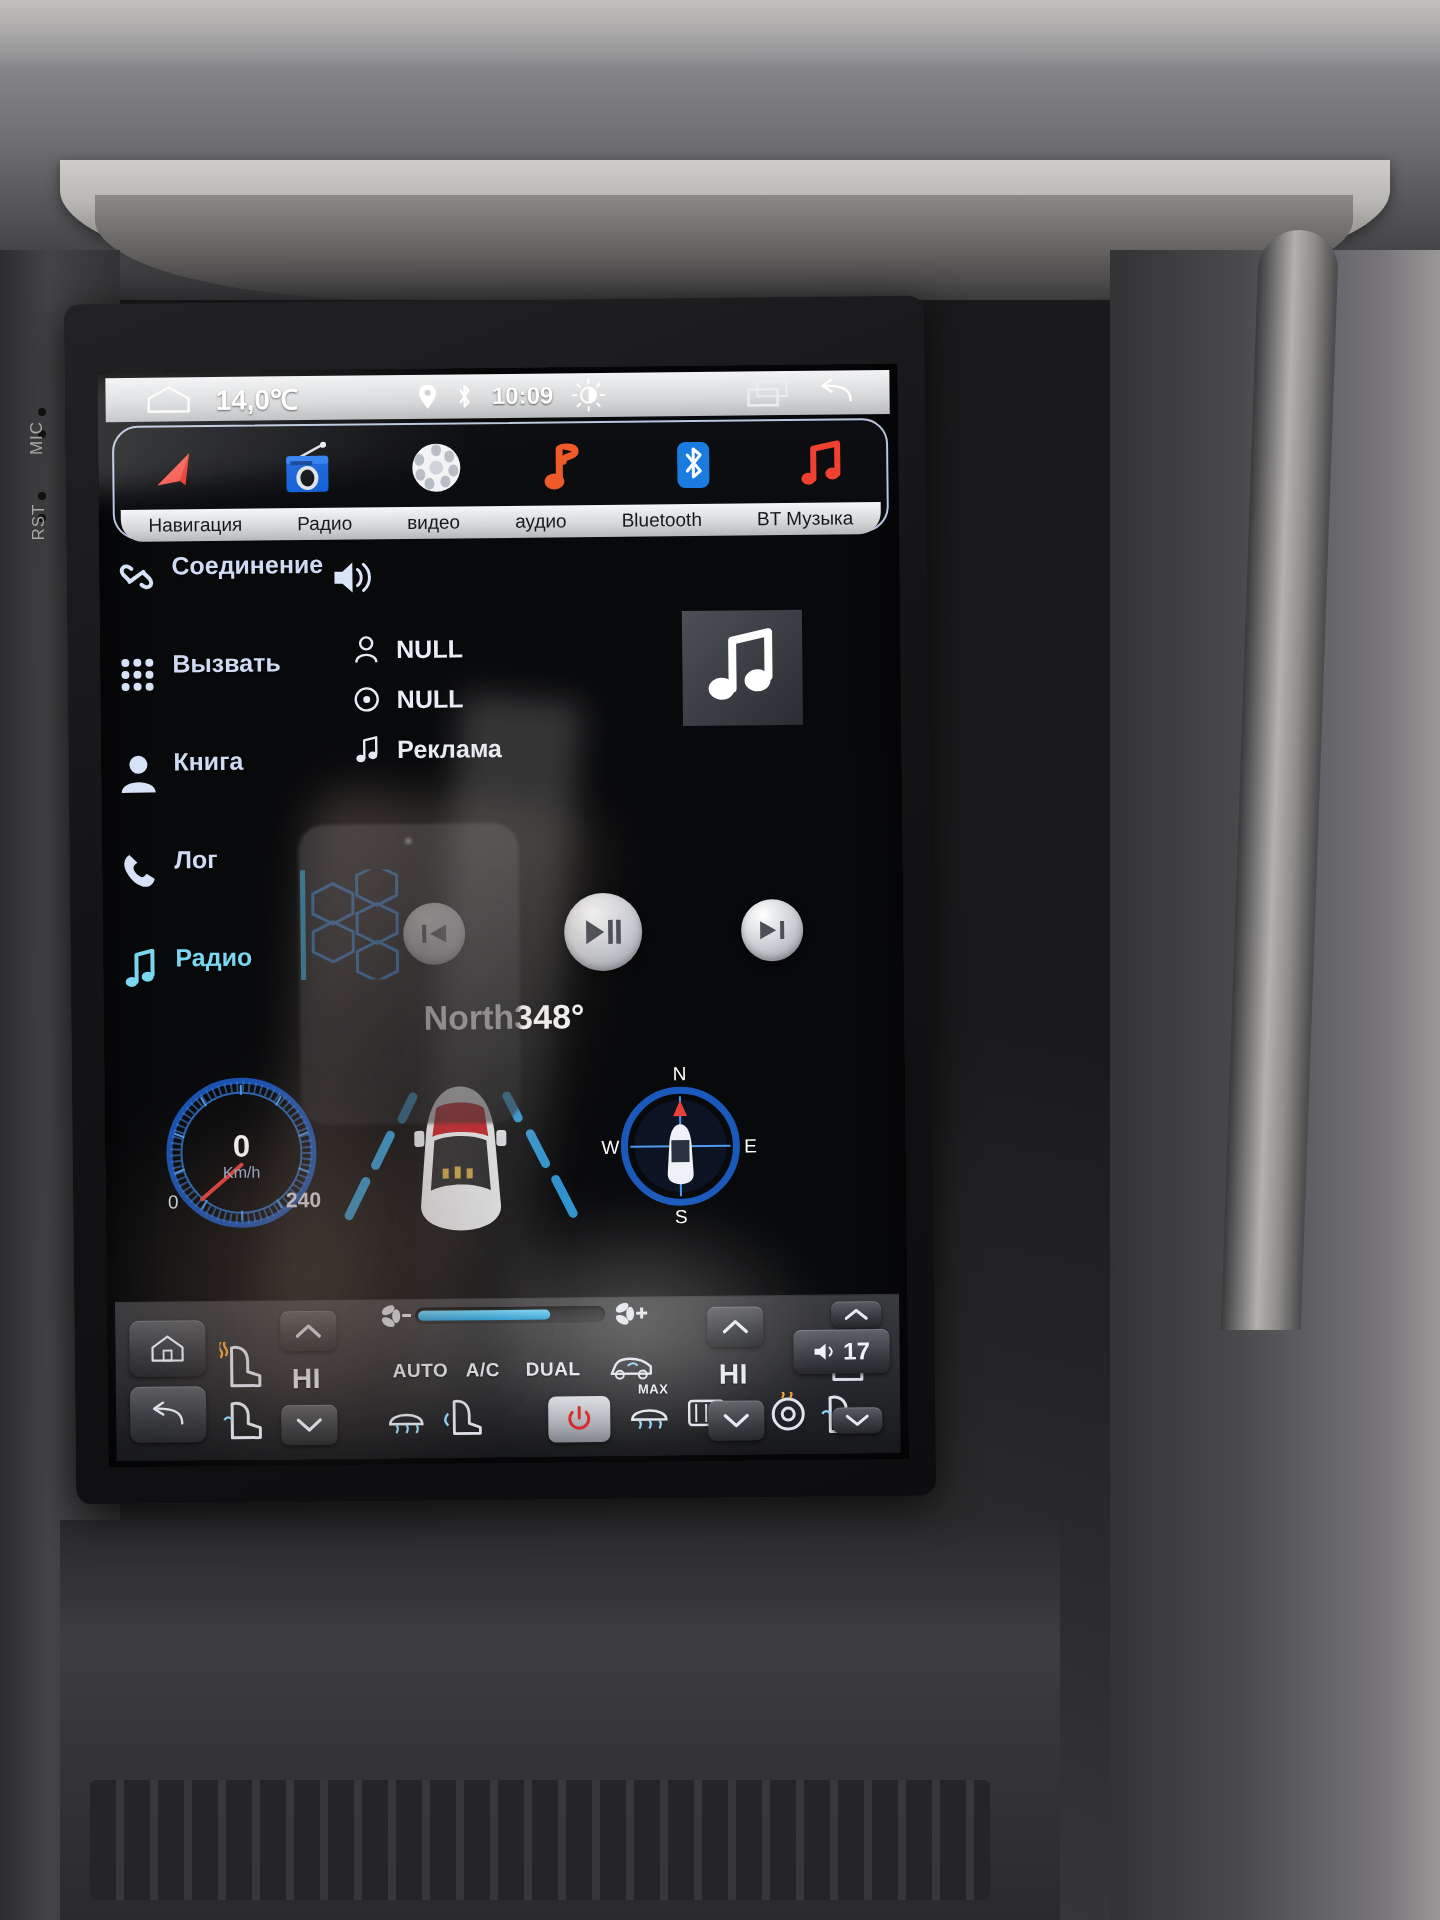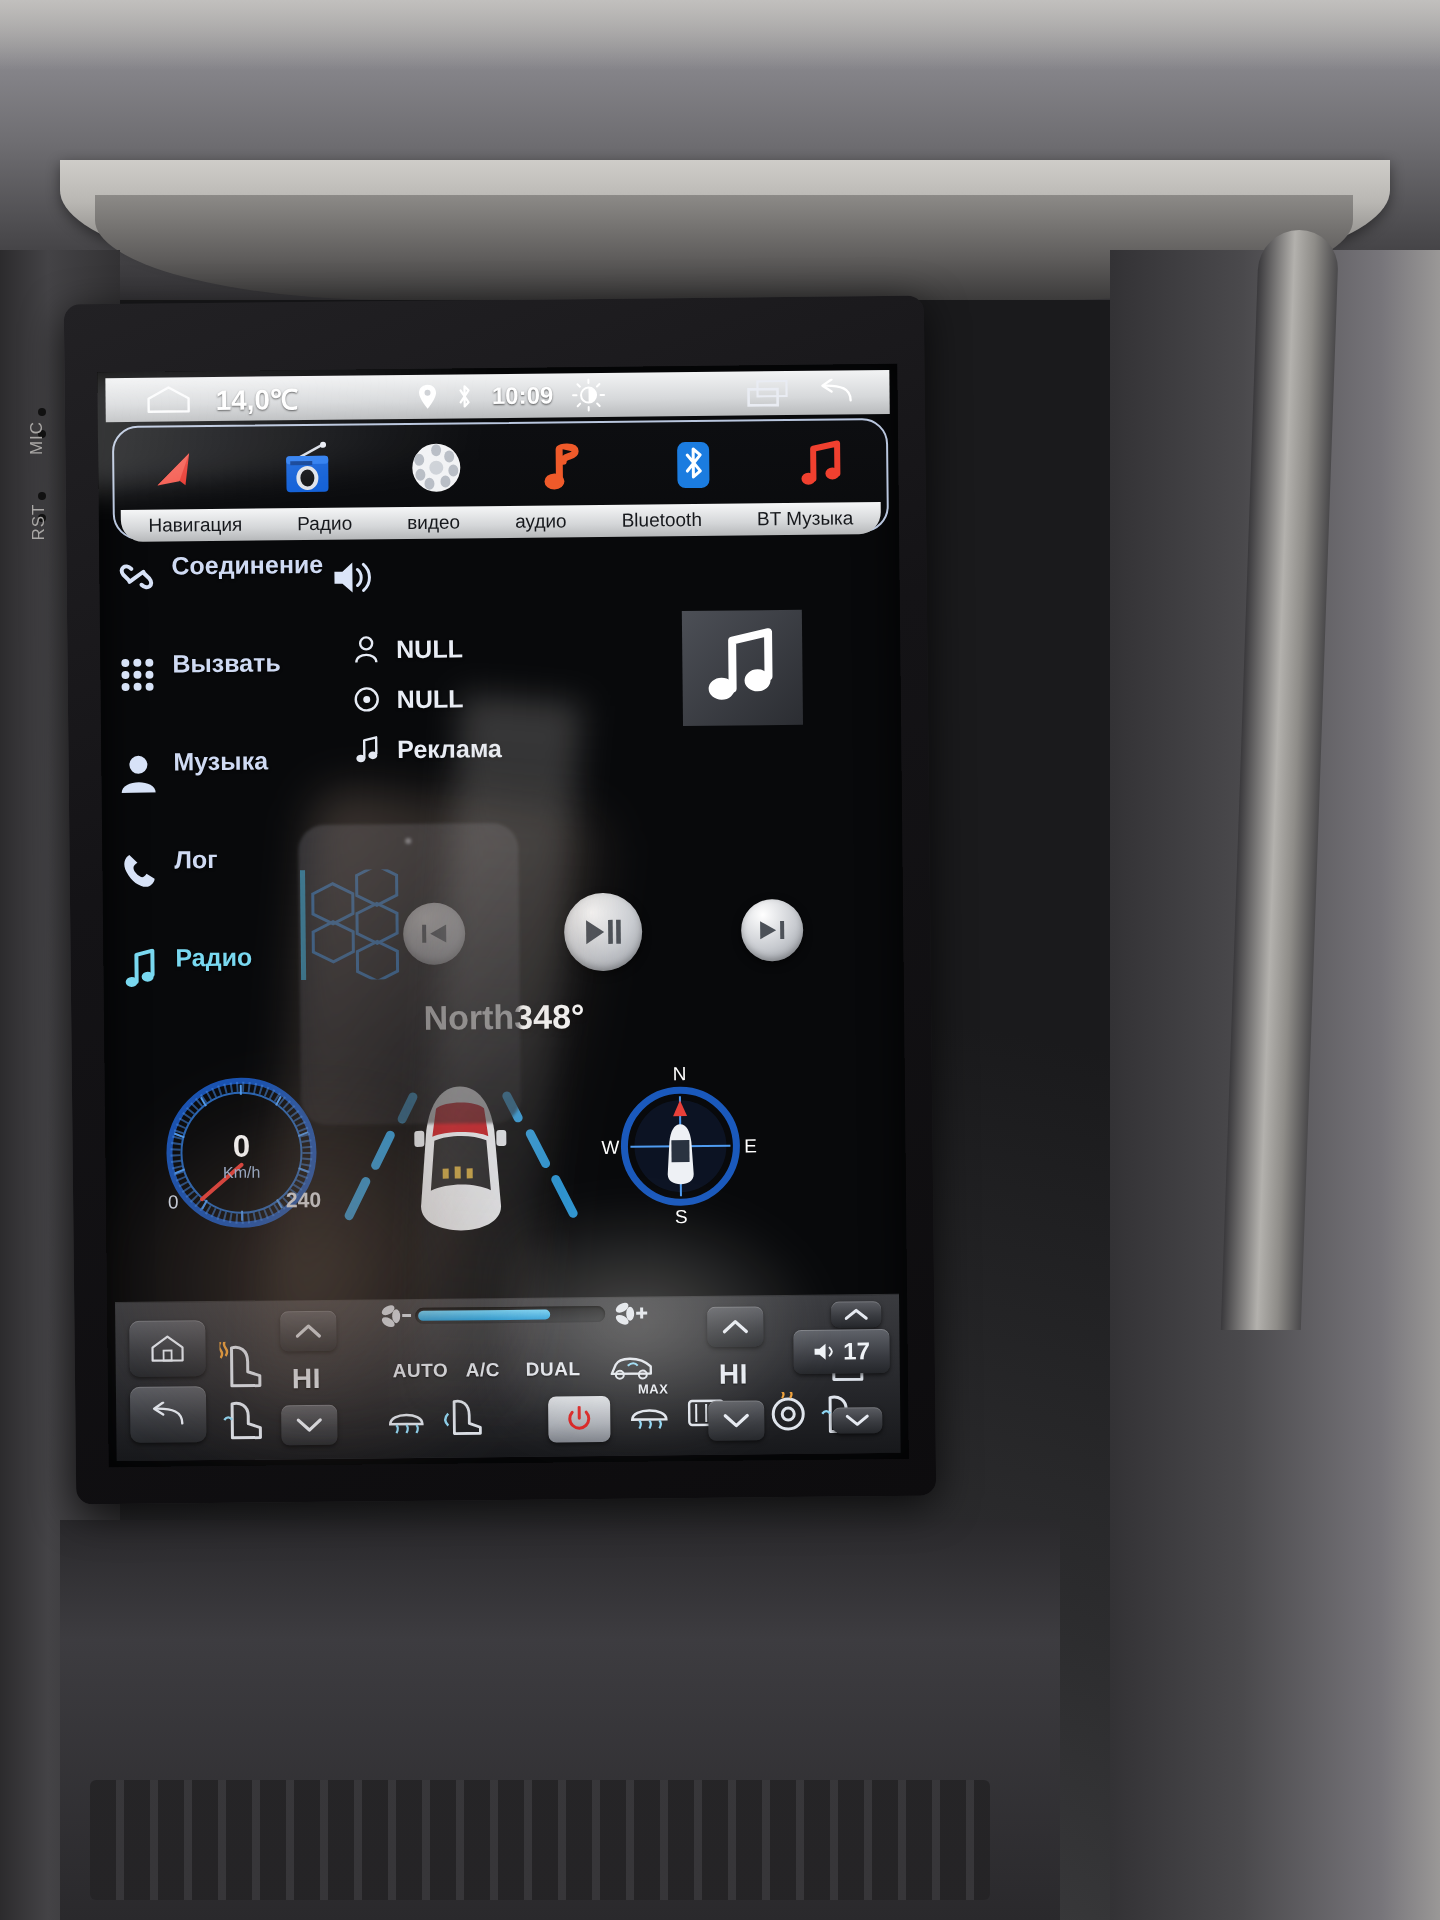--- a/index.html
+++ b/index.html
@@ -352,21 +352,21 @@
       <span class="side-label">Вызвать</span>
     </div>
 
     <div class="side-item">
       <span class="side-ic">
         <svg width="38" height="40" viewBox="0 0 38 40">
           <circle cx="19" cy="12" r="9" fill="#d7e2f7"></circle>
           <path d="M2 40 C2 26 36 26 36 40 Z" fill="#d7e2f7"></path>
         </svg>
       </span>
-      <span class="side-label">Музыка</span>
+      <span class="side-label">Книга</span>
     </div>
 
     <div class="side-item">
       <span class="side-ic">
         <svg width="38" height="38" viewBox="0 0 38 38">
           <path d="M9 3 C4 6 2 12 6 20 C11 30 20 36 27 35 C31 34 34 30 34 27 L26 22 C24 25 22 26 20 25 C16 23 13 19 13 16 C13 14 15 12 17 11 Z" fill="#d7e2f7"></path>
         </svg>
       </span>
       <span class="side-label">Лог</span>
     </div>

